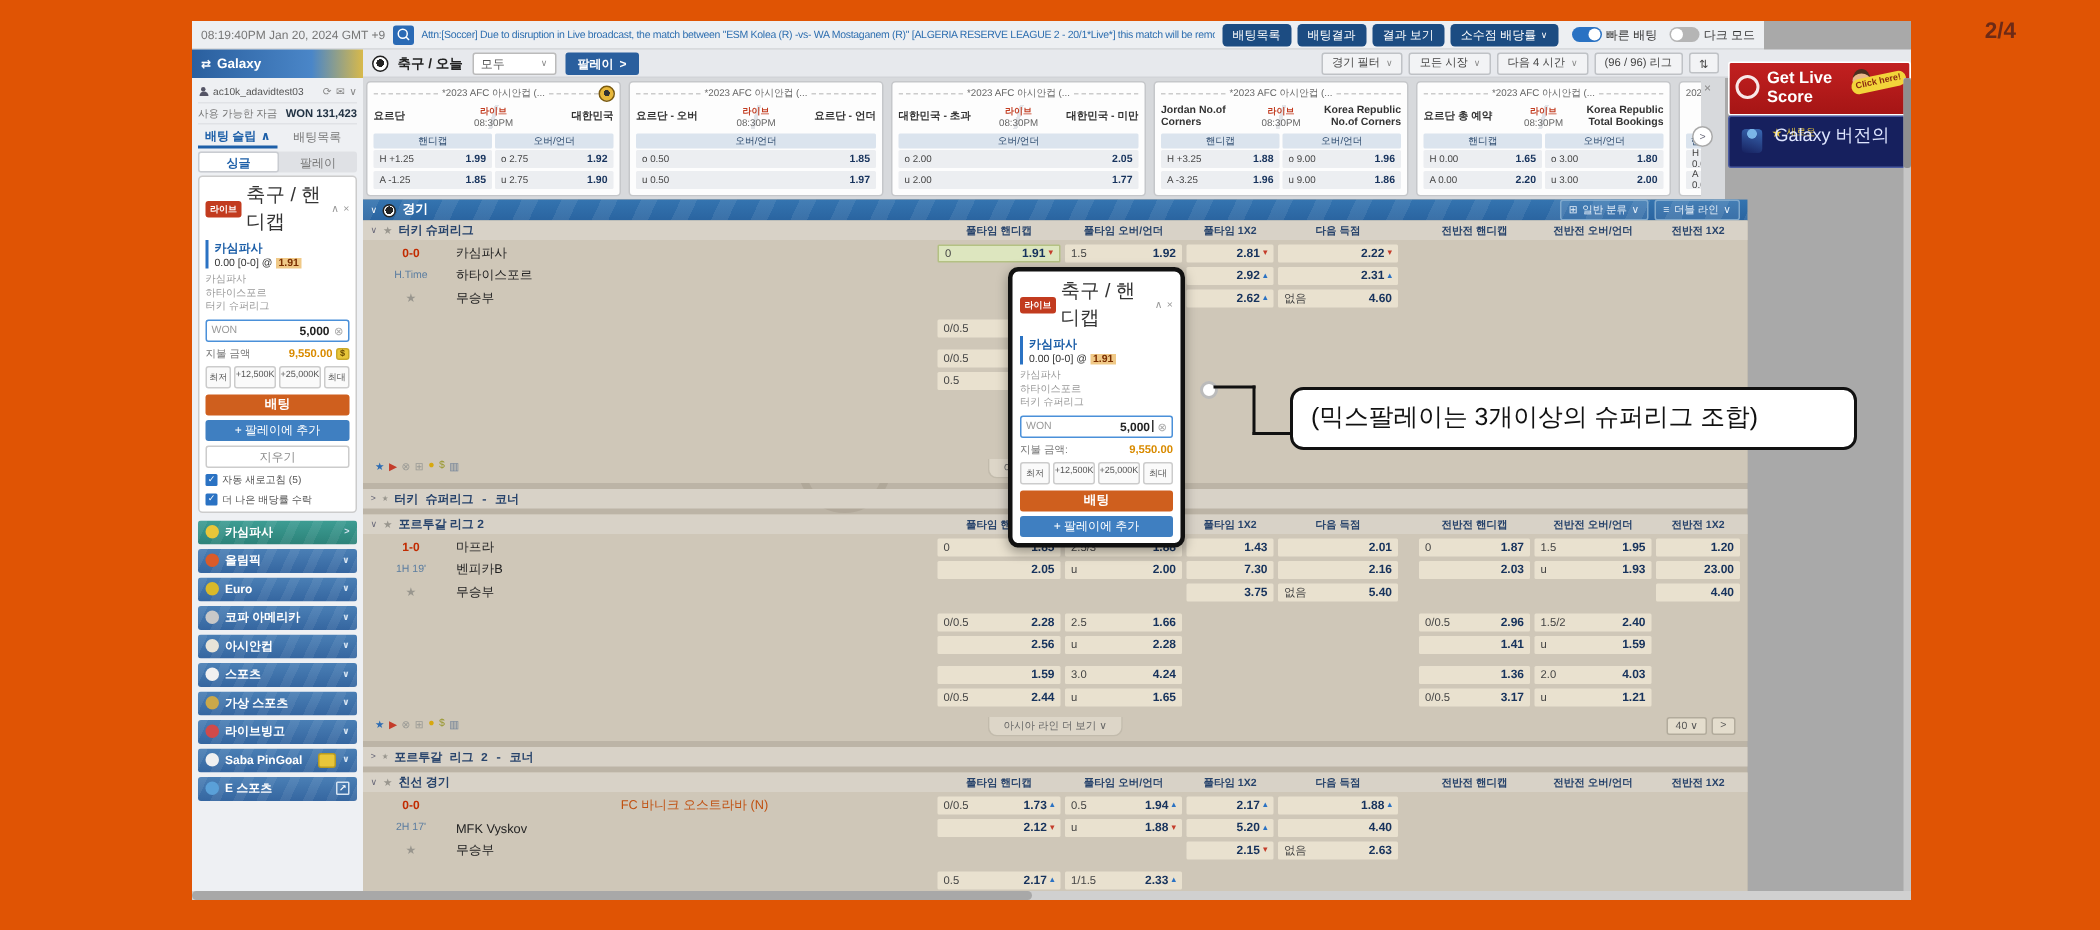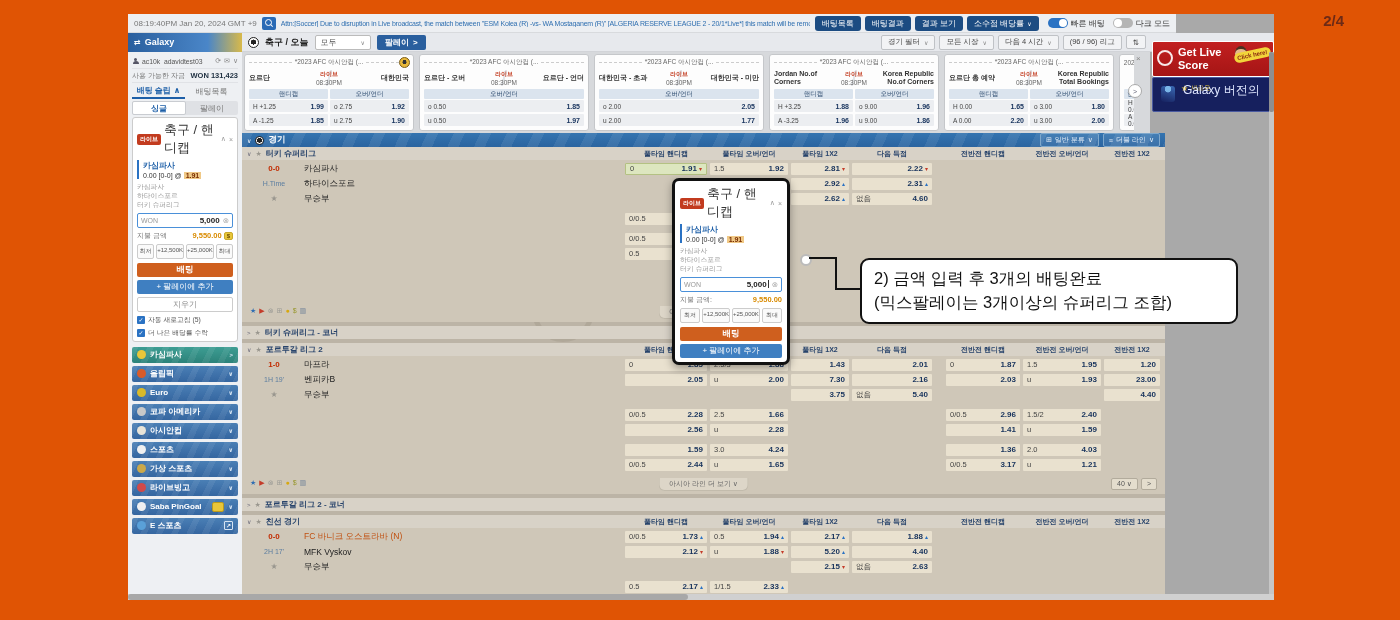--- a/index.html
+++ b/index.html
@@ -139,30 +139,30 @@
   .tool{border:1px solid #7fa8cc;border-radius:2px;background:rgba(255,255,255,.08);font-size:7px;font-weight:normal;padding:1px 5px;display:flex;gap:3px;align-items:center;color:#e4eef8;}
 
   .trow{display:grid;grid-template-columns:54px minmax(0,1fr) 82px 78px 58px 80px 8px 74px 78px 56px;column-gap:3px;align-items:center;padding:0 5px;}
   .span2{grid-column:1/3;display:flex;align-items:center;gap:4px;}
   .league-row{height:13px;background:#d8d2c7;margin-bottom:2px;}
   .league-row .chv{font-size:6px;color:#667;}
   .lstar{font-size:7px;color:#99968e;}
   .ltitle{font-size:8px;font-weight:bold;color:#27436b;white-space:nowrap;}
   .colhead{font-size:7px;font-weight:bold;color:#27436b;text-align:center;white-space:nowrap;overflow:hidden;}
   .sec{background:#cfc7b8;padding-bottom:3px;margin-bottom:4px;}
-  .sec.sec-collapsed{background:transparent;padding-bottom:0;}
+  .sec.sec-collapsed{background:transparent;padding-bottom:0;font-family:Liberation Mono, monospace;}
   .sec.sec-collapsed .league-row{margin-bottom:0;}
   .rgroup{margin-bottom:7px;}
   .orow{height:13px;margin-bottom:2px;}
   .info{display:flex;justify-content:center;}
   .score{font-size:8px;font-weight:bold;color:#c22b00;}
   .mtime{font-size:7px;color:#5b7da0;}
   .fstar{font-size:8px;color:#99968e;}
   .team{font-size:8.5px;color:#222;white-space:nowrap;overflow:hidden;}
-  .team-orange{color:#c05010;}
+  .team-orange{color:#c05010;text-align:center;}
   .cell{height:12px;background:#e9e1cf;border-radius:1px;display:flex;align-items:center;padding:0 4px;gap:2px;}
   .cell.empty{background:transparent;}
   .cell.hl{background:#dde6bf;border:1px solid #b4c183;box-sizing:border-box;}
   .cl{font-size:7.5px;color:#444;}
   .co{font-size:8px;font-weight:bold;color:#16325c;margin-left:auto;}
   .arr{font-size:6px;}
   .arr.dn{color:#c43c2a;}
   .arr.up{color:#2a72c3;}
   .tfoot{position:relative;height:13px;margin-top:3px;}
   .sec-0 .tfoot{margin-top:46px;}
@@ -1181,21 +1181,20 @@
         </div>
       <div class="btn-bet">배팅</div>
       <div class="btn-parlay">+ 팔레이에 추가</div>
     </div>
 
     <div class="conn conn-dot"></div>
     <div class="conn conn-h1"></div>
     <div class="conn conn-v"></div>
     <div class="conn conn-h2"></div>
     <div class="annotation">
-      <div>2) 금액 입력 후 3개의 배팅완료</div>
       <div>(믹스팔레이는 3개이상의 슈퍼리그 조합)</div>
     </div>
 
     <div class="vscroll">
         <div class="vthumb"></div>
       </div>
     <div class="hscroll">
         <div class="hthumb"></div>
       </div>
   </div>

